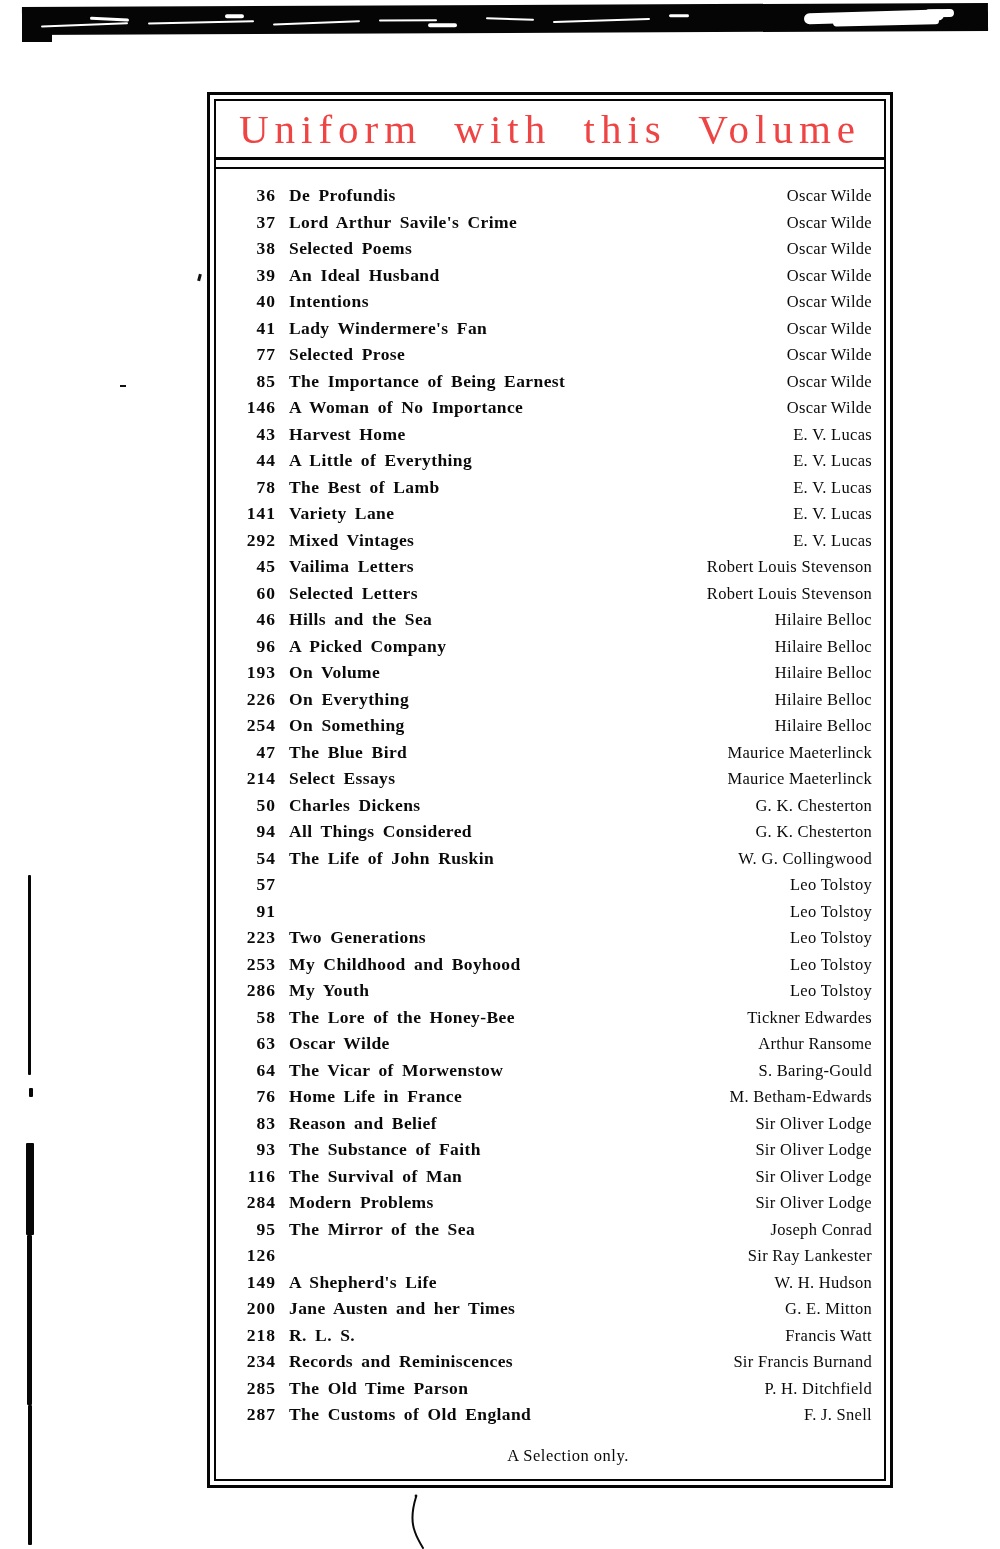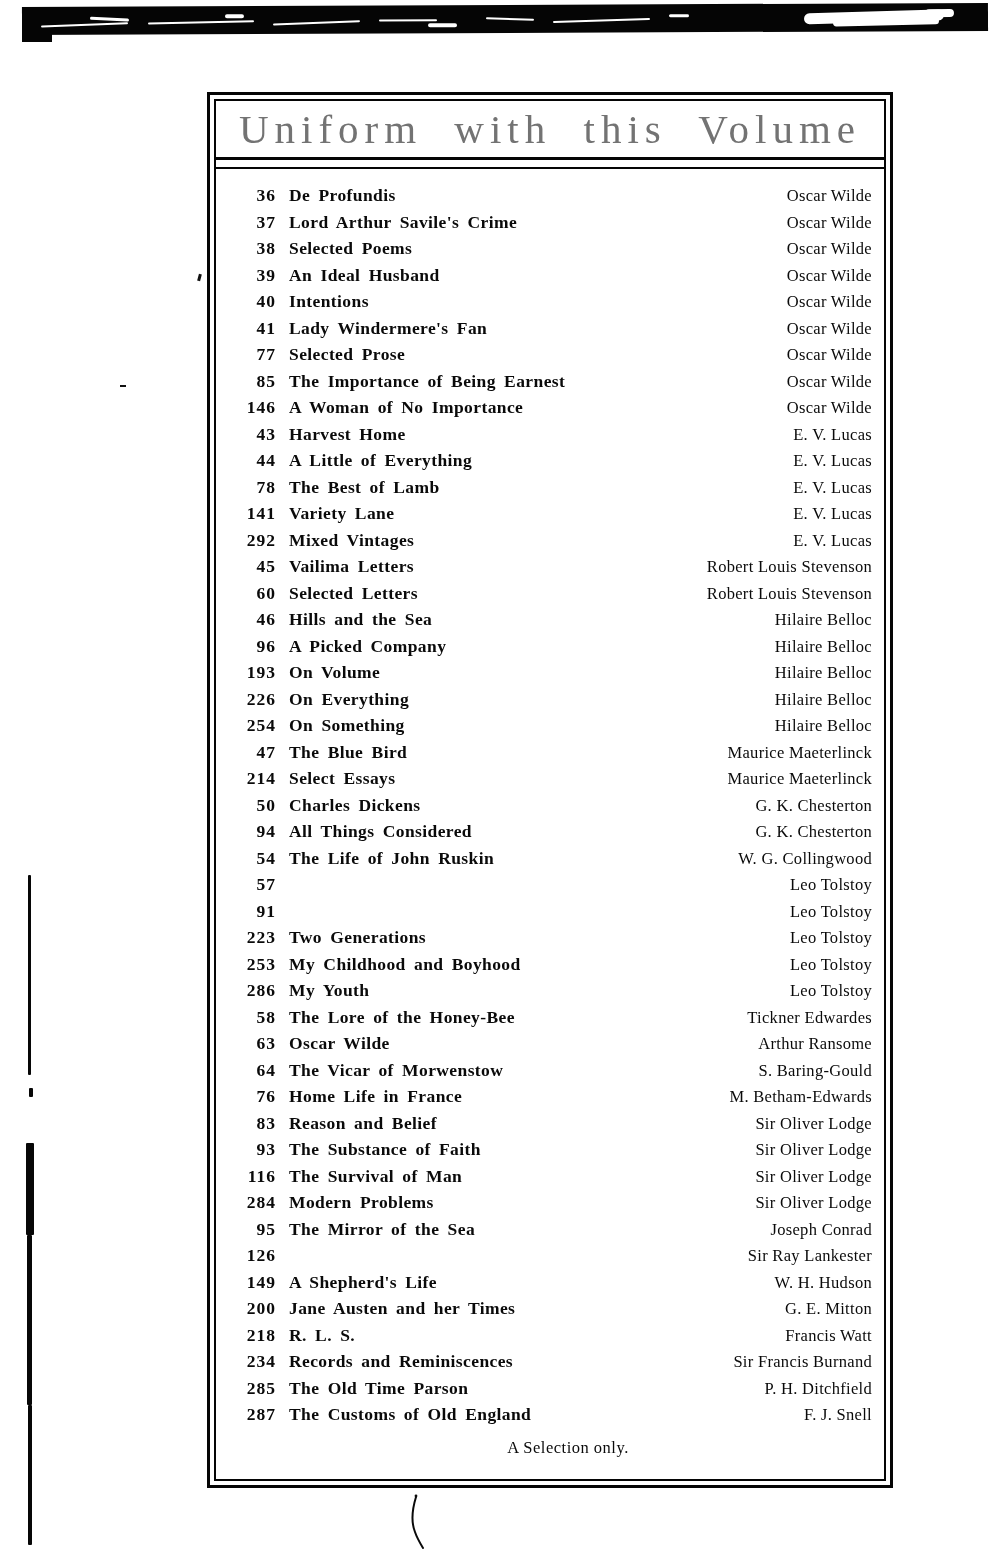--- a/index.html
+++ b/index.html
@@ -24,40 +24,40 @@
     position:absolute;left:207px;top:92px;width:686px;height:1396px;
     border:3px solid #050505;box-sizing:border-box;
   }
   .frame-inner{
     position:absolute;inset:4px;border:2px solid #050505;box-sizing:border-box;
     display:flex;flex-direction:column;
   }
   .title-band{
     height:56px;display:flex;align-items:center;justify-content:center;
     font-size:41px;letter-spacing:6px;word-spacing:16px;
-    color:#737373;
+    color:#ef4444;
   }
   .double-rule{border-top:3px solid #050505;border-bottom:2px solid #050505;height:7px;box-sizing:content-box;}
   .book-list{padding:13px 12px 0 10px;flex:0 0 auto;}
   .book-row{
     display:flex;align-items:baseline;height:26.5px;
     font-size:17.5px;line-height:26.5px;white-space:nowrap;
   }
   .num{
     width:50px;text-align:right;font-weight:bold;flex:0 0 auto;
     letter-spacing:1px;
   }
   .bt{
     font-weight:bold;padding-left:13px;letter-spacing:0.4px;word-spacing:3.5px;
   }
   .ba{
     margin-left:auto;font-weight:normal;font-size:16.5px;letter-spacing:0.3px;
   }
   .list-footer{
-    text-align:center;font-size:16.5px;margin-top:10px;letter-spacing:0.5px;padding-left:36px;
+    text-align:center;font-size:16.5px;margin-top:18px;letter-spacing:0.5px;padding-left:36px;
   }
 </style>
 </head>
 <body>
 
 <div class="topbar">
   <div class="scratch" style="left:2%;top:62%;width:9%;height:2px;transform:rotate(-2deg);"></div>
   <div class="scratch" style="left:7%;top:40%;width:4%;height:3px;transform:rotate(3deg);"></div>
   <div class="scratch" style="left:13%;top:55%;width:11%;height:2px;transform:rotate(-1deg);"></div>
   <div class="scratch" style="left:21%;top:30%;width:2%;height:4px;"></div>

